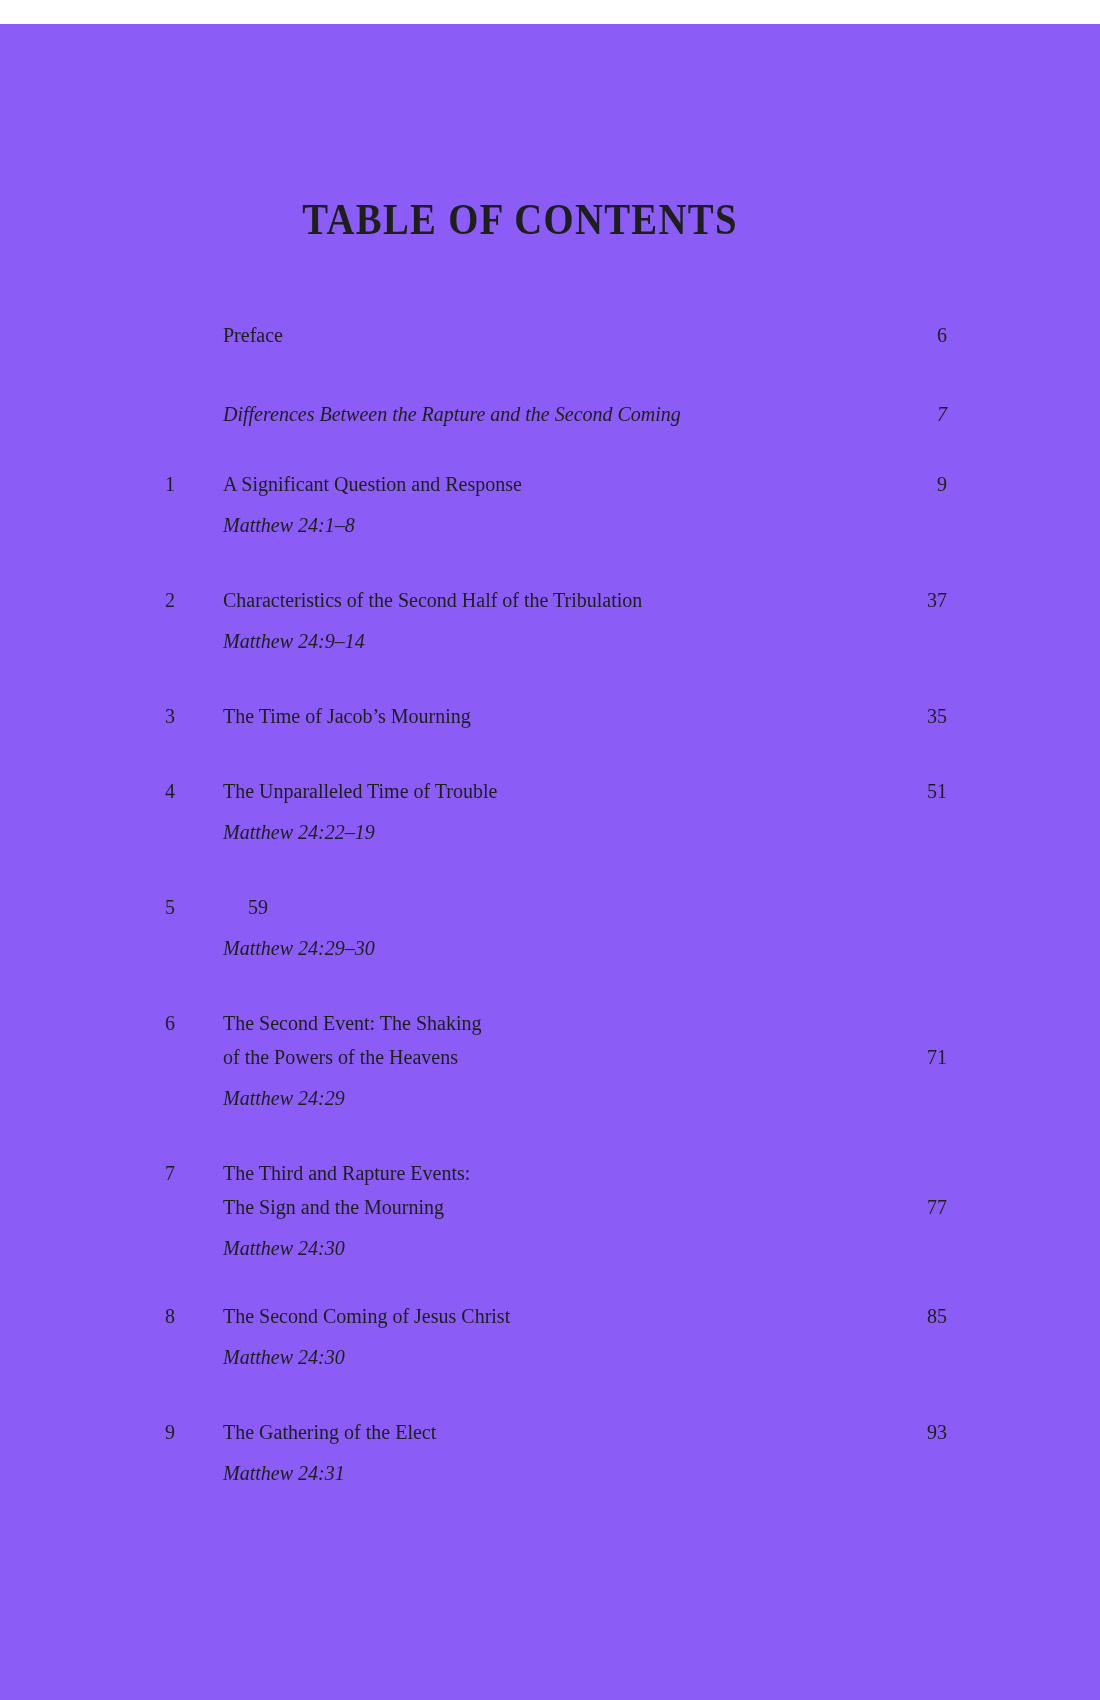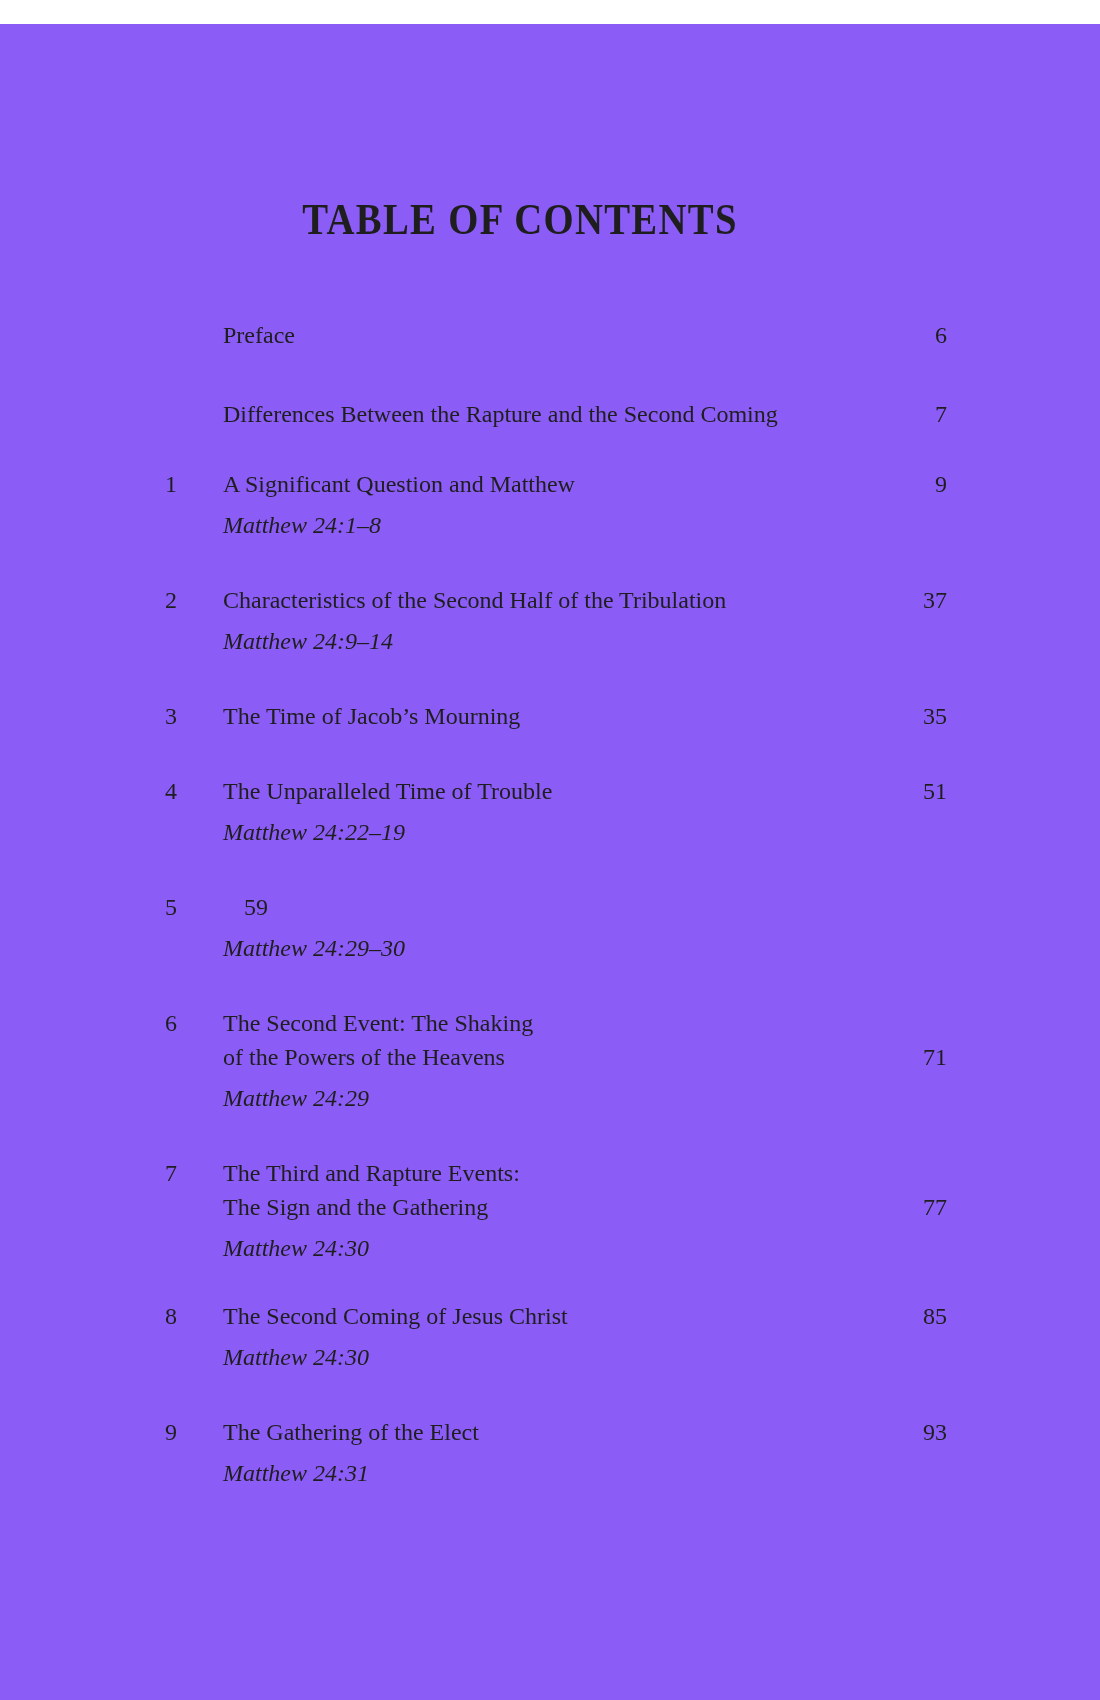--- a/index.html
+++ b/index.html
@@ -29,26 +29,26 @@
     letter-spacing: 1.5px;
     transform: scaleX(0.88);
     transform-origin: 520px 50%;
     white-space: nowrap;
   }
   .entries {
     position: absolute;
     left: 165px;
     top: 294px;
     width: 782px;
-    font-size: 24px;
+    font-size: 20px;
     line-height: 34px;
   }
   .entry { margin-bottom: 41px; }
   .entry:nth-child(1) { margin-bottom: 45px; }  
-  .entry:nth-child(2) { margin-bottom: 36px; }  
+  .entry:nth-child(2) { margin-bottom: 36px; font-style: italic; }  
   .entry:nth-child(9) { margin-bottom: 34px; }  
   .entry-main {
     display: flex;
     align-items: flex-end;
   }
   .num {
     flex: 0 0 58px;
     align-self: flex-start;
   }
   .titles {
@@ -91,21 +91,21 @@
           </div>
       <div class="page-num">7</div>
     </div>
 
   </div>
 
   <div class="entry">
     <div class="entry-main">
       <div class="num">1</div>
       <div class="titles">
-            <div class="title-line">A Significant Question and Matthew</div>
+            <div class="title-line">A Significant Question and Response</div>
           </div>
       <div class="page-num">9</div>
     </div>
     <div class="subtitle">Matthew 24:1–8</div>
   </div>
 
   <div class="entry">
     <div class="entry-main">
       <div class="num">2</div>
       <div class="titles">
@@ -155,21 +155,21 @@
       <div class="page-num">71</div>
     </div>
     <div class="subtitle">Matthew 24:29</div>
   </div>
 
   <div class="entry">
     <div class="entry-main">
       <div class="num">7</div>
       <div class="titles">
             <div class="title-line">The Third and Rapture Events:</div>
-            <div class="title-line">The Sign and the Gathering</div>
+            <div class="title-line">The Sign and the Mourning</div>
           </div>
       <div class="page-num">77</div>
     </div>
     <div class="subtitle">Matthew 24:30</div>
   </div>
 
   <div class="entry">
     <div class="entry-main">
       <div class="num">8</div>
       <div class="titles">

